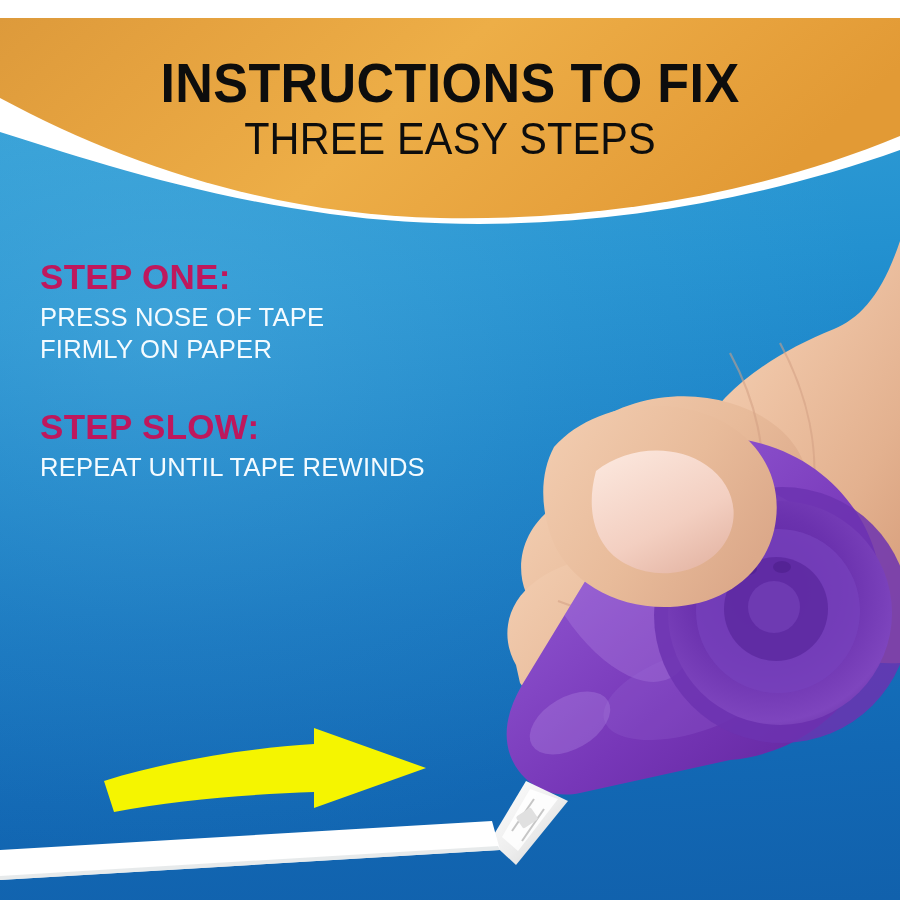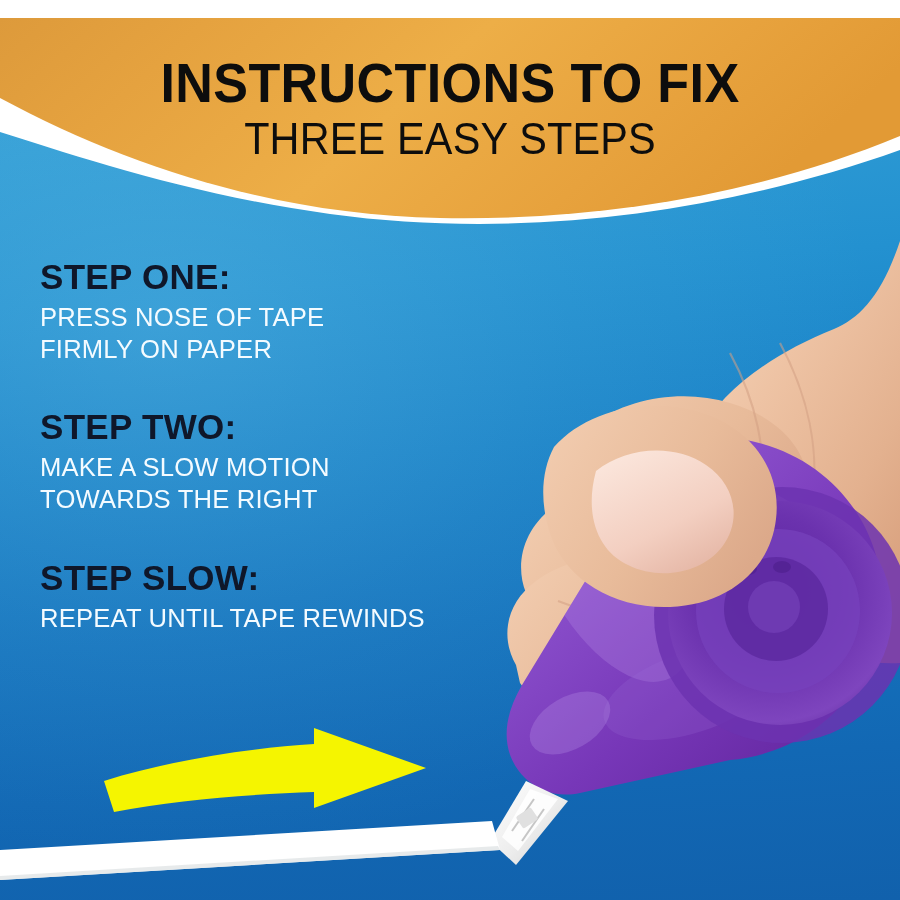--- a/index.html
+++ b/index.html
@@ -75,21 +75,21 @@
     top: 240px;
     width: 520px;
   }
   .step { margin-bottom: 34px; }
   .step-heading {
     margin: 0 0 6px 0;
     font-size: 35px;
     line-height: 1.06;
     font-weight: 700;
     letter-spacing: 0.3px;
-    color: #0f172a;
+    color: #be185d;
   }
   .step-body {
     margin: 0;
     font-size: 26px;
     line-height: 1.24;
     font-weight: 400;
     letter-spacing: 0.2px;
     color: #f4fbff;
     transform: scaleX(0.985);
     transform-origin: left center;
@@ -263,27 +263,20 @@
   <div class="steps">
 
     <div class="step" id="step-1">
       <p class="step-heading">STEP ONE:</p>
       <div class="step-body">
         <div>PRESS NOSE OF TAPE</div>
         <div>FIRMLY ON PAPER</div>
       </div>
     </div>
 
-    <div class="step" id="step-2">
-      <p class="step-heading">STEP TWO:</p>
-      <div class="step-body">
-        <div>MAKE A SLOW MOTION</div>
-        <div>TOWARDS THE RIGHT</div>
-      </div>
-    </div>
 
     <div class="step" id="step-3">
       <p class="step-heading">STEP SLOW:</p>
       <div class="step-body">
         <div>REPEAT UNTIL TAPE REWINDS</div>
       </div>
     </div>
 
   </div>
 

